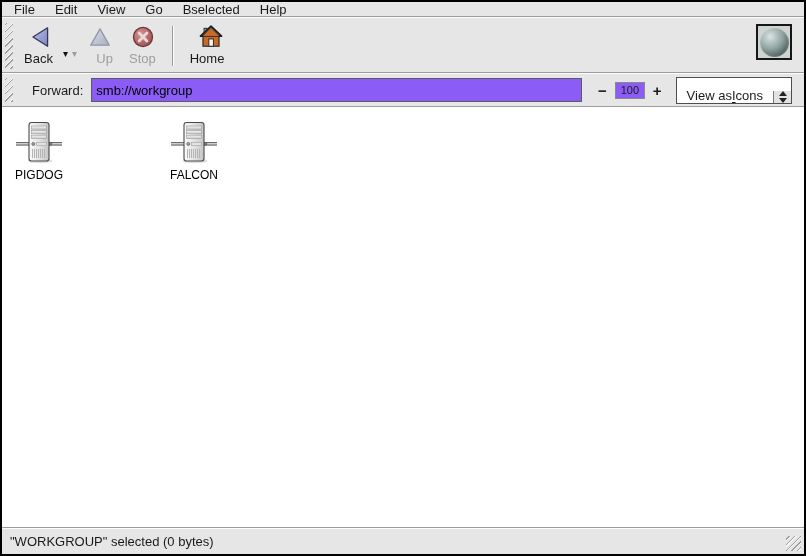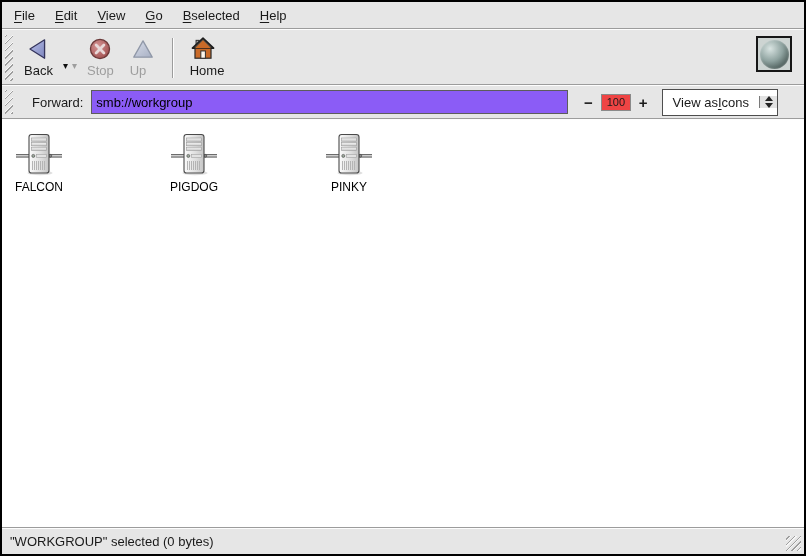--- a/index.html
+++ b/index.html
@@ -11,31 +11,31 @@
     border:2px solid #000;
     background:#e6e6e6;
     display:flex; flex-direction:column;
     overflow:hidden;
   }
 
   
   .groove { height:2px; border-top:1px solid #9c9c9c; border-bottom:1px solid #fdfdfd; flex:none; }
 
   
-  .menubar { height:26px; display:flex; align-items:stretch; padding-left:2px; flex:none; }
+  .menubar { height:14px; display:flex; align-items:stretch; padding-left:2px; flex:none; }
   .menu-item { display:flex; align-items:center; padding:0 10px; cursor:default; }
   .mn { text-decoration:underline; text-underline-offset:2px; }
 
   
   .toolbar { height:54px; display:flex; align-items:flex-start; padding:2px 6px 0 2px; flex:none; }
   .grip {
     width:8px; align-self:stretch; margin:3px 3px 3px 1px; flex:none;
     background:repeating-linear-gradient(135deg,#f8f8f8 0 1px,#9e9e9e 1px 2px,#e6e6e6 2px 5px);
   }
-  .tb-btn { display:flex; flex-direction:column; align-items:flex-start; padding:3px 7px 1px; border:1px solid transparent; }
+  .tb-btn { display:flex; flex-direction:column; align-items:flex-end; padding:3px 7px 1px; border:1px solid transparent; }
   .tb-btn .ic { width:26px; height:26px; flex:none; }
   .tb-btn .lbl { font-size:13px; margin-top:1px; white-space:nowrap; }
   .tb-btn.disabled .lbl { color:#9e9e9e; }
   .drop-arrow { align-self:center; margin:14px 2px 0; font-size:10px; color:#111; }
   .drop-arrow.disabled { color:#9e9e9e; }
   .tb-sep { width:2px; align-self:stretch; margin:6px 8px; border-left:1px solid #9c9c9c; border-right:1px solid #fdfdfd; }
   .throbber-box {
     margin-left:auto; margin-top:4px; margin-right:6px;
     width:36px; height:36px; border:2px solid #161616; background:#cdd4d2;
     display:flex; align-items:center; justify-content:center; flex:none;
@@ -51,26 +51,26 @@
   .locbar .grip { height:24px; align-self:center; }
   .loc-label { margin:0 8px 0 16px; white-space:nowrap; }
   .loc-input {
     flex:1; height:24px; border:1px solid #5c5c5c; background:#8b5cf6;
     font-family:"Liberation Sans","DejaVu Sans",sans-serif; font-size:13px; padding:0 4px; color:#000;
   }
   .zoom-ctl { display:flex; align-items:center; margin:0 10px 0 12px; }
   .zoom-btn { font-weight:bold; font-size:15px; padding:0 4px; cursor:default; line-height:1; }
   .zoom-level {
     min-width:30px; height:17px; margin:0 4px; padding:0 3px;
-    border:1px solid #8a8a8a; background:#ef4444; font-size:11px;
+    border:1px solid #8a8a8a; background:#8b5cf6; font-size:11px;
     display:flex; align-items:center; justify-content:center;
   }
   .view-as {
-    display:flex; align-items:center; height:27px; border:1px solid #4e4e4e;
-    background:#fff; margin-right:18px;
+    display:flex; align-items:flex-end; height:27px; border:1px solid #4e4e4e;
+    background:#fff; margin-right:4px;
   }
   .view-as-label { display:flex; align-items:center; padding:0 10px; white-space:nowrap; }
   .view-as-arrows {
     width:18px; border-left:1px solid #7a7a7a; background:#e2e2e2;
     display:flex; flex-direction:column; align-items:center; justify-content:center; gap:2px;
   }
   .tri-up   { width:0; height:0; border-left:4px solid transparent; border-right:4px solid transparent; border-bottom:5px solid #222; }
   .tri-down { width:0; height:0; border-left:4px solid transparent; border-right:4px solid transparent; border-top:5px solid #222; }
 
   
@@ -151,31 +151,31 @@
         <polygon points="19,3.5 5.5,12 19,20.5" fill="url(#gBack)" stroke="#34345c" stroke-width="1.2" stroke-linejoin="round"></polygon>
       </svg>
       <span class="lbl">Back</span>
     </div>
     <span class="drop-arrow">▾</span>
 
     <span class="drop-arrow disabled">▾</span>
 
     <div class="tb-btn disabled">
       <svg class="ic" viewBox="0 0 24 24">
+        <polygon points="12,4.5 20.5,19.5 3.5,19.5" fill="url(#gUp)" stroke="#8f97a7" stroke-width="1.2" stroke-linejoin="round"></polygon>
+      </svg>
+      <span class="lbl">Up</span>
+    </div>
+
+    <div class="tb-btn disabled">
+      <svg class="ic" viewBox="0 0 24 24">
         <circle cx="12" cy="12" r="8.8" fill="url(#gStop)" stroke="#6a3838" stroke-width="1.2"></circle>
         <path d="M8.4,8.4 L15.6,15.6 M15.6,8.4 L8.4,15.6" stroke="#e8d8d8" stroke-width="2.6" stroke-linecap="round"></path>
       </svg>
       <span class="lbl">Stop</span>
-    </div>
-
-    <div class="tb-btn disabled">
-      <svg class="ic" viewBox="0 0 24 24">
-        <polygon points="12,4.5 20.5,19.5 3.5,19.5" fill="url(#gUp)" stroke="#8f97a7" stroke-width="1.2" stroke-linejoin="round"></polygon>
-      </svg>
-      <span class="lbl">Up</span>
     </div>
 
 
     <div class="tb-sep"></div>
 
     <div class="tb-btn">
       <svg class="ic" viewBox="0 0 24 24">
         <rect x="5.6" y="4" width="2.8" height="5" fill="#a9a9a9" stroke="#2a2a2a" stroke-width="0.9"></rect>
         <rect x="4.6" y="10" width="14.8" height="10.5" fill="#c96a28" stroke="#2a2a2a" stroke-width="1.1"></rect>
         <polygon points="12,2 21.8,11.2 2.2,11.2" fill="#555047" stroke="#1e1e1e" stroke-width="1.4" stroke-linejoin="round"></polygon>
@@ -224,54 +224,39 @@
         <path d="M1,22.7 H14 M1,25 H14 M34,22.7 H47 M34,25 H47" stroke="#3c3c3c" stroke-width="1.1"></path>
         <circle cx="35.3" cy="23.8" r="1.4" fill="#8a8a8a" stroke="#444" stroke-width="0.7"></circle>
         <rect x="14" y="2.5" width="20" height="38.5" rx="2.6" fill="url(#gSrv)" stroke="#4a4a4a" stroke-width="1.1"></rect>
         <rect x="16.6" y="6" width="14.8" height="3.2" fill="url(#gBay)" stroke="#9a9a9a" stroke-width="0.6"></rect>
         <rect x="16.6" y="10.6" width="14.8" height="3.2" fill="url(#gBay)" stroke="#9a9a9a" stroke-width="0.6"></rect>
         <rect x="16.6" y="15.2" width="14.8" height="3.2" fill="url(#gBay)" stroke="#9a9a9a" stroke-width="0.6"></rect>
         <circle cx="18.3" cy="23.9" r="1.5" fill="#9cab9c" stroke="#555" stroke-width="0.7"></circle>
         <rect x="21.3" y="22.4" width="10" height="3" fill="#e2e2e2" stroke="#a2a2a2" stroke-width="0.6"></rect>
         <path d="M17.5,29 V38 M19.5,29 V38 M21.5,29 V38 M23.5,29 V38 M25.5,29 V38 M27.5,29 V38 M29.5,29 V38" stroke="#b4b4b4" stroke-width="1"></path>
       </svg>
-      <span class="nm">FALCON</span>
+      <span class="nm">PIGDOG</span>
     </div>
 
     <div class="icon-item">
       <svg width="48" height="46" viewBox="0 0 48 46">
         <ellipse cx="25" cy="41" rx="12.5" ry="2.2" fill="#000" opacity="0.13"></ellipse>
         <path d="M1,22.7 H14 M1,25 H14 M34,22.7 H47 M34,25 H47" stroke="#3c3c3c" stroke-width="1.1"></path>
         <circle cx="35.3" cy="23.8" r="1.4" fill="#8a8a8a" stroke="#444" stroke-width="0.7"></circle>
         <rect x="14" y="2.5" width="20" height="38.5" rx="2.6" fill="url(#gSrv)" stroke="#4a4a4a" stroke-width="1.1"></rect>
         <rect x="16.6" y="6" width="14.8" height="3.2" fill="url(#gBay)" stroke="#9a9a9a" stroke-width="0.6"></rect>
         <rect x="16.6" y="10.6" width="14.8" height="3.2" fill="url(#gBay)" stroke="#9a9a9a" stroke-width="0.6"></rect>
         <rect x="16.6" y="15.2" width="14.8" height="3.2" fill="url(#gBay)" stroke="#9a9a9a" stroke-width="0.6"></rect>
         <circle cx="18.3" cy="23.9" r="1.5" fill="#9cab9c" stroke="#555" stroke-width="0.7"></circle>
         <rect x="21.3" y="22.4" width="10" height="3" fill="#e2e2e2" stroke="#a2a2a2" stroke-width="0.6"></rect>
         <path d="M17.5,29 V38 M19.5,29 V38 M21.5,29 V38 M23.5,29 V38 M25.5,29 V38 M27.5,29 V38 M29.5,29 V38" stroke="#b4b4b4" stroke-width="1"></path>
       </svg>
-      <span class="nm">PIGDOG</span>
-    </div>
-
-    <div class="icon-item">
-      <svg width="48" height="46" viewBox="0 0 48 46">
-        <ellipse cx="25" cy="41" rx="12.5" ry="2.2" fill="#000" opacity="0.13"></ellipse>
-        <path d="M1,22.7 H14 M1,25 H14 M34,22.7 H47 M34,25 H47" stroke="#3c3c3c" stroke-width="1.1"></path>
-        <circle cx="35.3" cy="23.8" r="1.4" fill="#8a8a8a" stroke="#444" stroke-width="0.7"></circle>
-        <rect x="14" y="2.5" width="20" height="38.5" rx="2.6" fill="url(#gSrv)" stroke="#4a4a4a" stroke-width="1.1"></rect>
-        <rect x="16.6" y="6" width="14.8" height="3.2" fill="url(#gBay)" stroke="#9a9a9a" stroke-width="0.6"></rect>
-        <rect x="16.6" y="10.6" width="14.8" height="3.2" fill="url(#gBay)" stroke="#9a9a9a" stroke-width="0.6"></rect>
-        <rect x="16.6" y="15.2" width="14.8" height="3.2" fill="url(#gBay)" stroke="#9a9a9a" stroke-width="0.6"></rect>
-        <circle cx="18.3" cy="23.9" r="1.5" fill="#9cab9c" stroke="#555" stroke-width="0.7"></circle>
-        <rect x="21.3" y="22.4" width="10" height="3" fill="#e2e2e2" stroke="#a2a2a2" stroke-width="0.6"></rect>
-        <path d="M17.5,29 V38 M19.5,29 V38 M21.5,29 V38 M23.5,29 V38 M25.5,29 V38 M27.5,29 V38 M29.5,29 V38" stroke="#b4b4b4" stroke-width="1"></path>
-      </svg>
-      <span class="nm">PINKY</span>
-    </div>
+      <span class="nm">FALCON</span>
+    </div>
+
 
 
   </div>
 
   <div class="groove"></div>
 
   <div class="statusbar">
     <span>"WORKGROUP" selected (0 bytes)</span>
     <div class="resize-grip"></div>
   </div>

